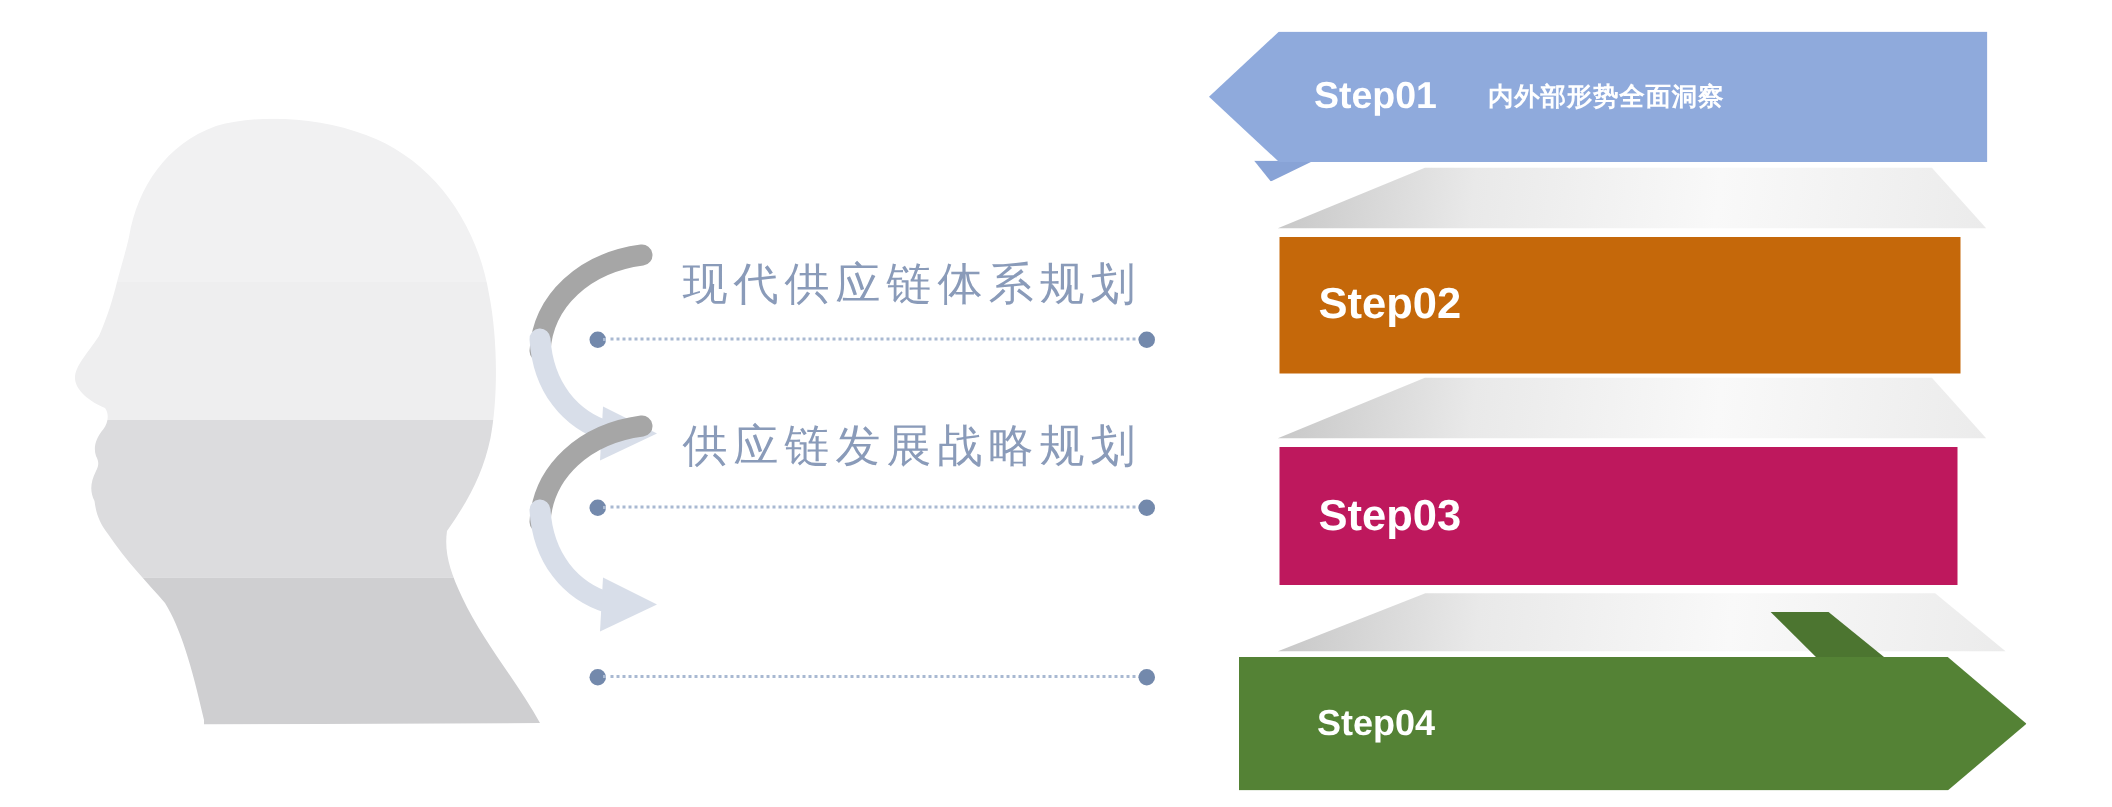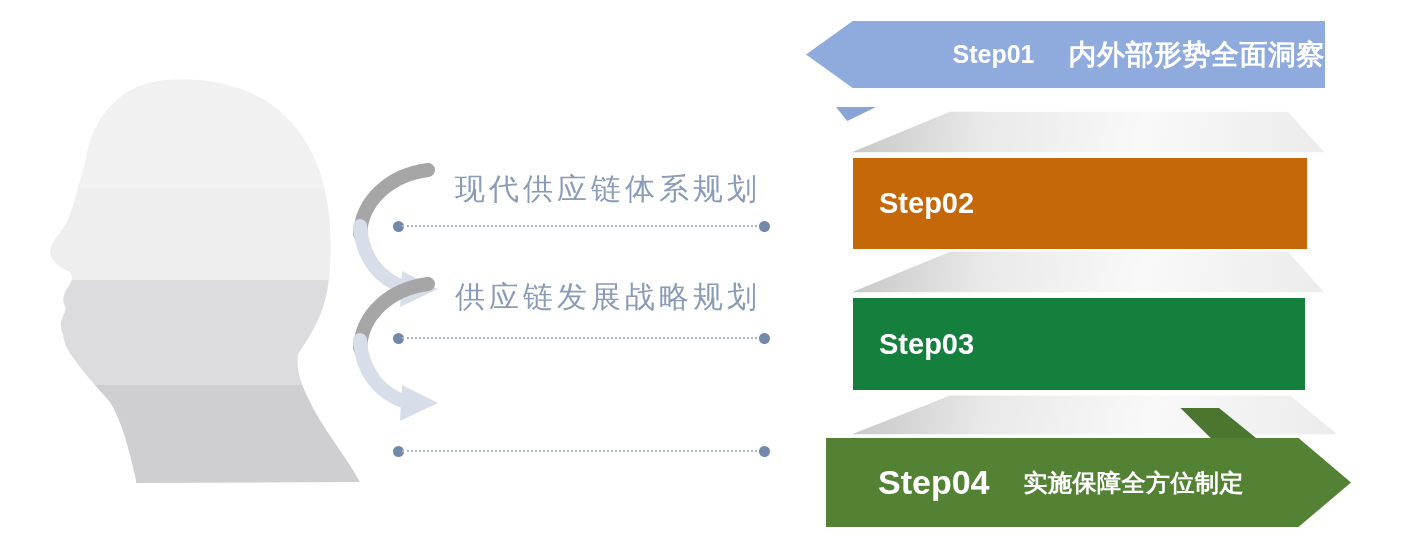--- a/index.html
+++ b/index.html
@@ -59,33 +59,33 @@
   #wedge-green{left:1172px;top:408px;width:84px;height:30px;background:#4C7530;
     clip-path:polygon(10% 0,56% 0,100% 100%,46% 100%);}
 
   
   .banner{
     position:absolute;display:flex;align-items:center;box-sizing:border-box;
     color:#ffffff;font-weight:700;white-space:nowrap;z-index:3;
   }
   .step-num{flex:0 0 auto;}
   .step-title{flex:0 0 auto;}
-  #step1{left:806px;top:21px;width:519px;height:67px;padding-left:70px;
-    clip-path:polygon(0 50%,9% 0,100% 0,100% 100%,9% 100%);justify-content:flex-end;}
+  #step1{left:806px;top:21px;width:519px;height:87px;padding-left:70px;
+    clip-path:polygon(0 50%,9% 0,100% 0,100% 100%,9% 100%);}
   #step1 .step-num{font-size:25px;margin-right:34px;}
-  #step1 .step-title{font-size:28px;letter-spacing:0.5px;}
+  #step1 .step-title{font-size:17px;letter-spacing:0.5px;}
   #step2{left:853px;top:158px;width:454px;height:91px;padding-left:26px;}
   #step2 .step-num{font-size:29px;margin-right:44px;}
   #step2 .step-title{font-size:28px;}
   #step3{left:853px;top:298px;width:452px;height:92px;padding-left:26px;}
   #step3 .step-num{font-size:29px;margin-right:40px;}
   #step3 .step-title{font-size:28px;}
   #step4{left:826px;top:438px;width:525px;height:89px;padding-left:52px;
     clip-path:polygon(0 0,90% 0,100% 50%,90% 100%,0 100%);}
-  #step4 .step-num{font-size:34px;margin-right:34px;}
+  #step4 .step-num{font-size:24px;margin-right:34px;}
   #step4 .step-title{font-size:24px;letter-spacing:0.5px;}
 </style>
 </head>
 <body>
 
 <div class="canvas">
 
   <svg class="head" viewBox="0 0 330 412" xmlns="http://www.w3.org/2000/svg" aria-hidden="true">
     <defs>
       <clipPath id="headClip">
@@ -156,21 +156,20 @@
   <div id="wedge-blue" class="wedge" style="background-color: rgb(136, 163, 214);"></div>
   <div id="wedge-green" class="wedge" style="background-color: rgb(76, 117, 48);"></div>
 
   <div id="step1" class="banner" style="background-color: rgb(143, 170, 220);">
     <span class="step-num">Step01</span>
     <span class="step-title">内外部形势全面洞察</span>
   </div>
   <div id="step2" class="banner" style="background-color: rgb(197, 104, 10);">
     <span class="step-num">Step02</span>
   </div>
-  <div id="step3" class="banner" style="background-color: #15803d;">
+  <div id="step3" class="banner" style="background-color: #be185d;">
     <span class="step-num">Step03</span>
   </div>
   <div id="step4" class="banner" style="background-color: rgb(84, 130, 53);">
     <span class="step-num">Step04</span>
-    <span class="step-title">实施保障全方位制定</span>
   </div>
 
 </div>
 
 </body></html>

